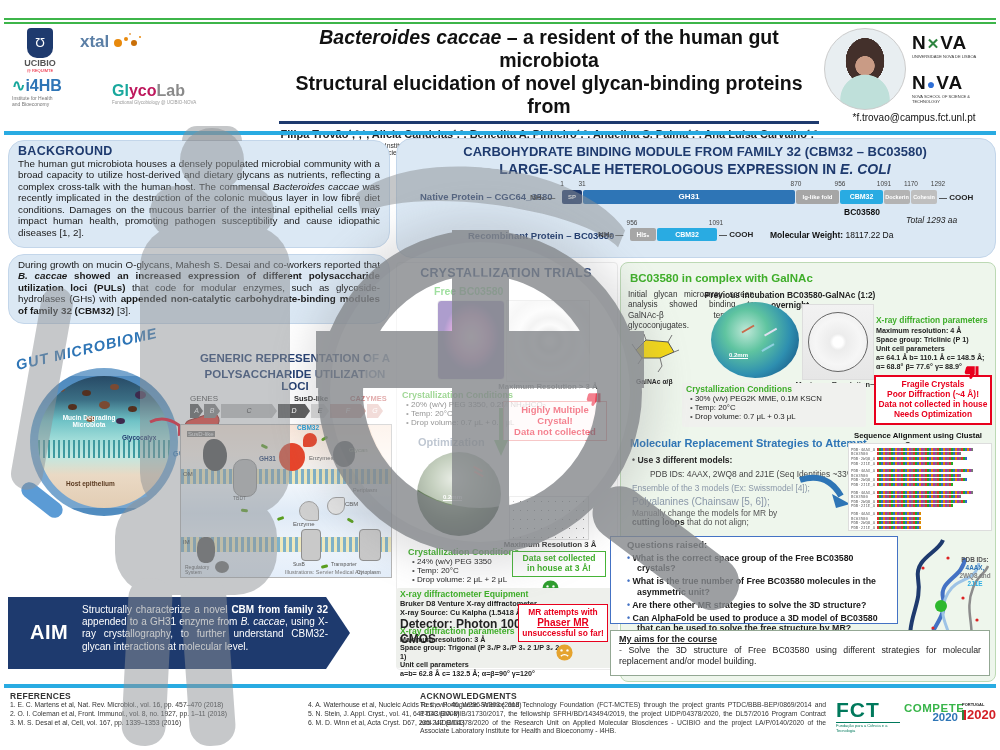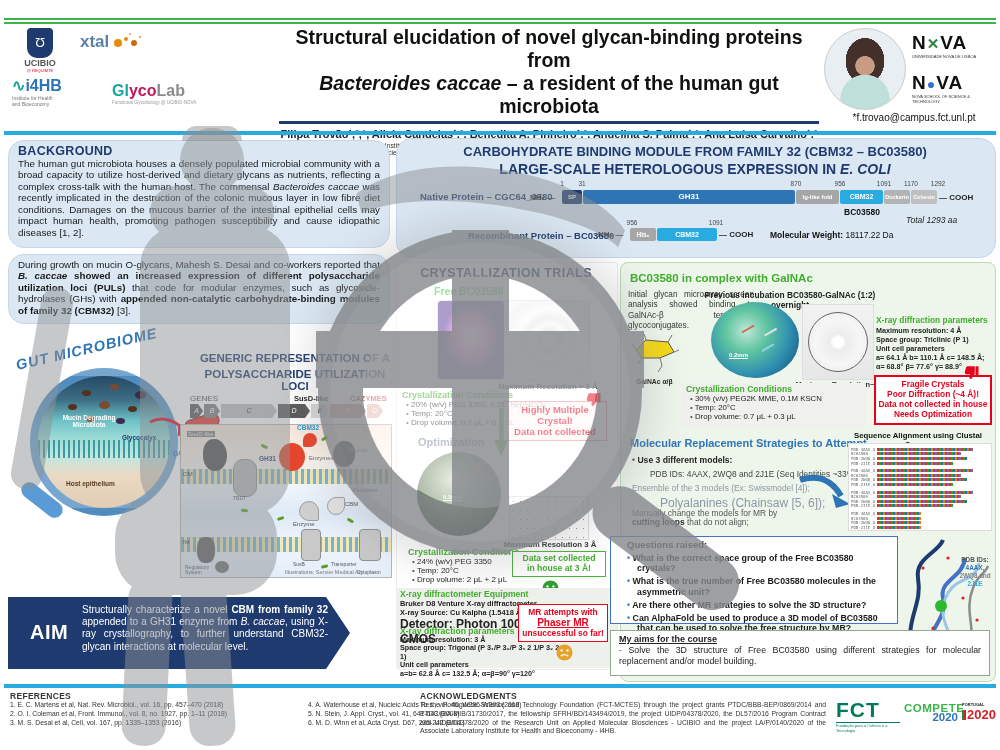--- a/index.html
+++ b/index.html
@@ -60,24 +60,24 @@
       <div style="font-size:16px;font-weight:bold;"><span style="color:#19a89d;">∿</span><span style="color:#2e75b6;">i4HB</span></div>
       <div style="font-size:5px;color:#777;">Institute for Health</div>
       <div style="font-size:5px;color:#777;">and Bioeconomy</div>
     </div>
     <div class="abs" style="left:108px;top:58px;width:150px;">
       <div style="font-size:16px;font-weight:bold;"><span style="color:#19a89d;">Gl</span><span style="color:#be185d;">yco</span><span style="color:#8a8a8a;">Lab</span></div>
       <div style="font-size:4.5px;color:#999;">Functional Glycobiology @ UCIBIO-NOVA</div>
     </div>
 
     <div class="abs ctr" style="left:270px;top:2px;width:550px;">
-      <div class="b" style="font-size:19.5px;color:#111;">Structural elucidation of novel glycan-binding proteins from</div>
       <div class="b" style="font-size:19.5px;color:#111;">
         <span class="i">Bacteroides caccae</span><span> – a resident of the human gut microbiota</span>
       </div>
+      <div class="b" style="font-size:19.5px;color:#111;">Structural elucidation of novel glycan-binding proteins from</div>
       <div style="margin:3px auto 0;width:540px;height:3px;background:#1e3a6e;"></div>
       <div class="b" style="margin-top:4px;font-size:11px;color:#222;">Filipa Trovão¹,²,*, Alicia Candeias¹,², Benedita A. Pinheiro¹,², Angelina S. Palma¹,², Ana Luísa Carvalho¹,²</div>
       <div style="margin-top:2px;font-size:6.8px;color:#333;">1.  Associate Laboratory i4HB - Institute for Health and Bioeconomy, NOVA School of Science and Technology, Universidade NOVA de Lisboa, 2829-516 Caparica, Portugal;</div>
       <div style="font-size:6.8px;color:#333;">2.  UCIBIO – Applied Molecular Biosciences Unit, Department of Chemistry, NOVA School of Science and Technology, Universidade NOVA de Lisboa,  2829-516 Caparica, Portugal</div>
     </div>
 
     <div class="abs" style="left:820px;top:4px;width:80px;height:80px;border-radius:50%;border:1px solid #ccc;background:
       radial-gradient(circle at 50% 88%,#bfe0da 0 30%,transparent 31%),
       radial-gradient(circle at 50% 46%,#c99b85 0 16%,transparent 17%),
       radial-gradient(ellipse 32px 38px at 50% 40%,#43302b 0 60%,transparent 61%),#e8eef1;"></div>
@@ -339,21 +339,21 @@
 
   <div class="blt" style="font-size:7.8px;">30% (v/v) PEG2K MME, 0.1M KSCN</div>
       <div class="blt" style="font-size:7.8px;">Temp: 20°C</div>
       <div class="blt" style="font-size:7.8px;">Drop volume: 0.7 μL + 0.3 μL</div>
     </div>
 
   <div class="abs b" style="left:630px;top:437px;font-size:11px;color:#2e75b6;">Molecular Replacement Strategies to Attempt</div>
   <div class="abs b" style="left:632px;top:455px;font-size:8.6px;color:#222;"><span class="blt" style="font-size:8.6px;"></span><span>Use 3 different models:</span></div>
   <div class="abs" style="left:650px;top:469px;font-size:8.4px;color:#444;">PDB IDs: 4AAX, 2WQ8 and 2J1E (Seq Identities ~33%);</div>
   <div class="abs wash" style="left:632px;top:483px;font-size:8.4px;">Ensemble of the 3 models (Ex: Swissmodel [4]);</div>
-  <div class="abs wash" style="left:632px;top:496px;font-size:12px;margin-left:28px;">Polyalanines (Chainsaw [5, 6]);</div>
+  <div class="abs wash" style="left:632px;top:496px;font-size:10px;">Polyalanines (Chainsaw [5, 6]);</div>
   <div class="abs" style="left:632px;top:509px;width:168px;font-size:8.4px;color:#555;line-height:1.1;"><span>Manually change the models for MR by </span><span class="b" style="color:#222;">cutting loops</span><span> that do not align;</span></div>
   <svg class="abs" style="left:798px;top:472px;" width="52" height="40" viewBox="0 0 52 40">
       <path d="M2 8 C20 2 34 8 43 24" stroke="#2e75b6" stroke-width="6" fill="none"></path>
       <polygon points="34,22 52,32 38,36" fill="#2e75b6"></polygon>
     </svg>
 
   <div class="abs ctr b" style="left:842px;top:431px;width:152px;font-size:7.8px;color:#111;">Sequence Alignment using Clustal Omega</div>
   <div class="abs" style="left:848px;top:443px;width:144px;height:88px;background:#fff;border:1px solid #ddd;padding:3px 2px;box-sizing:border-box;">
 
   <div class="al-row">

